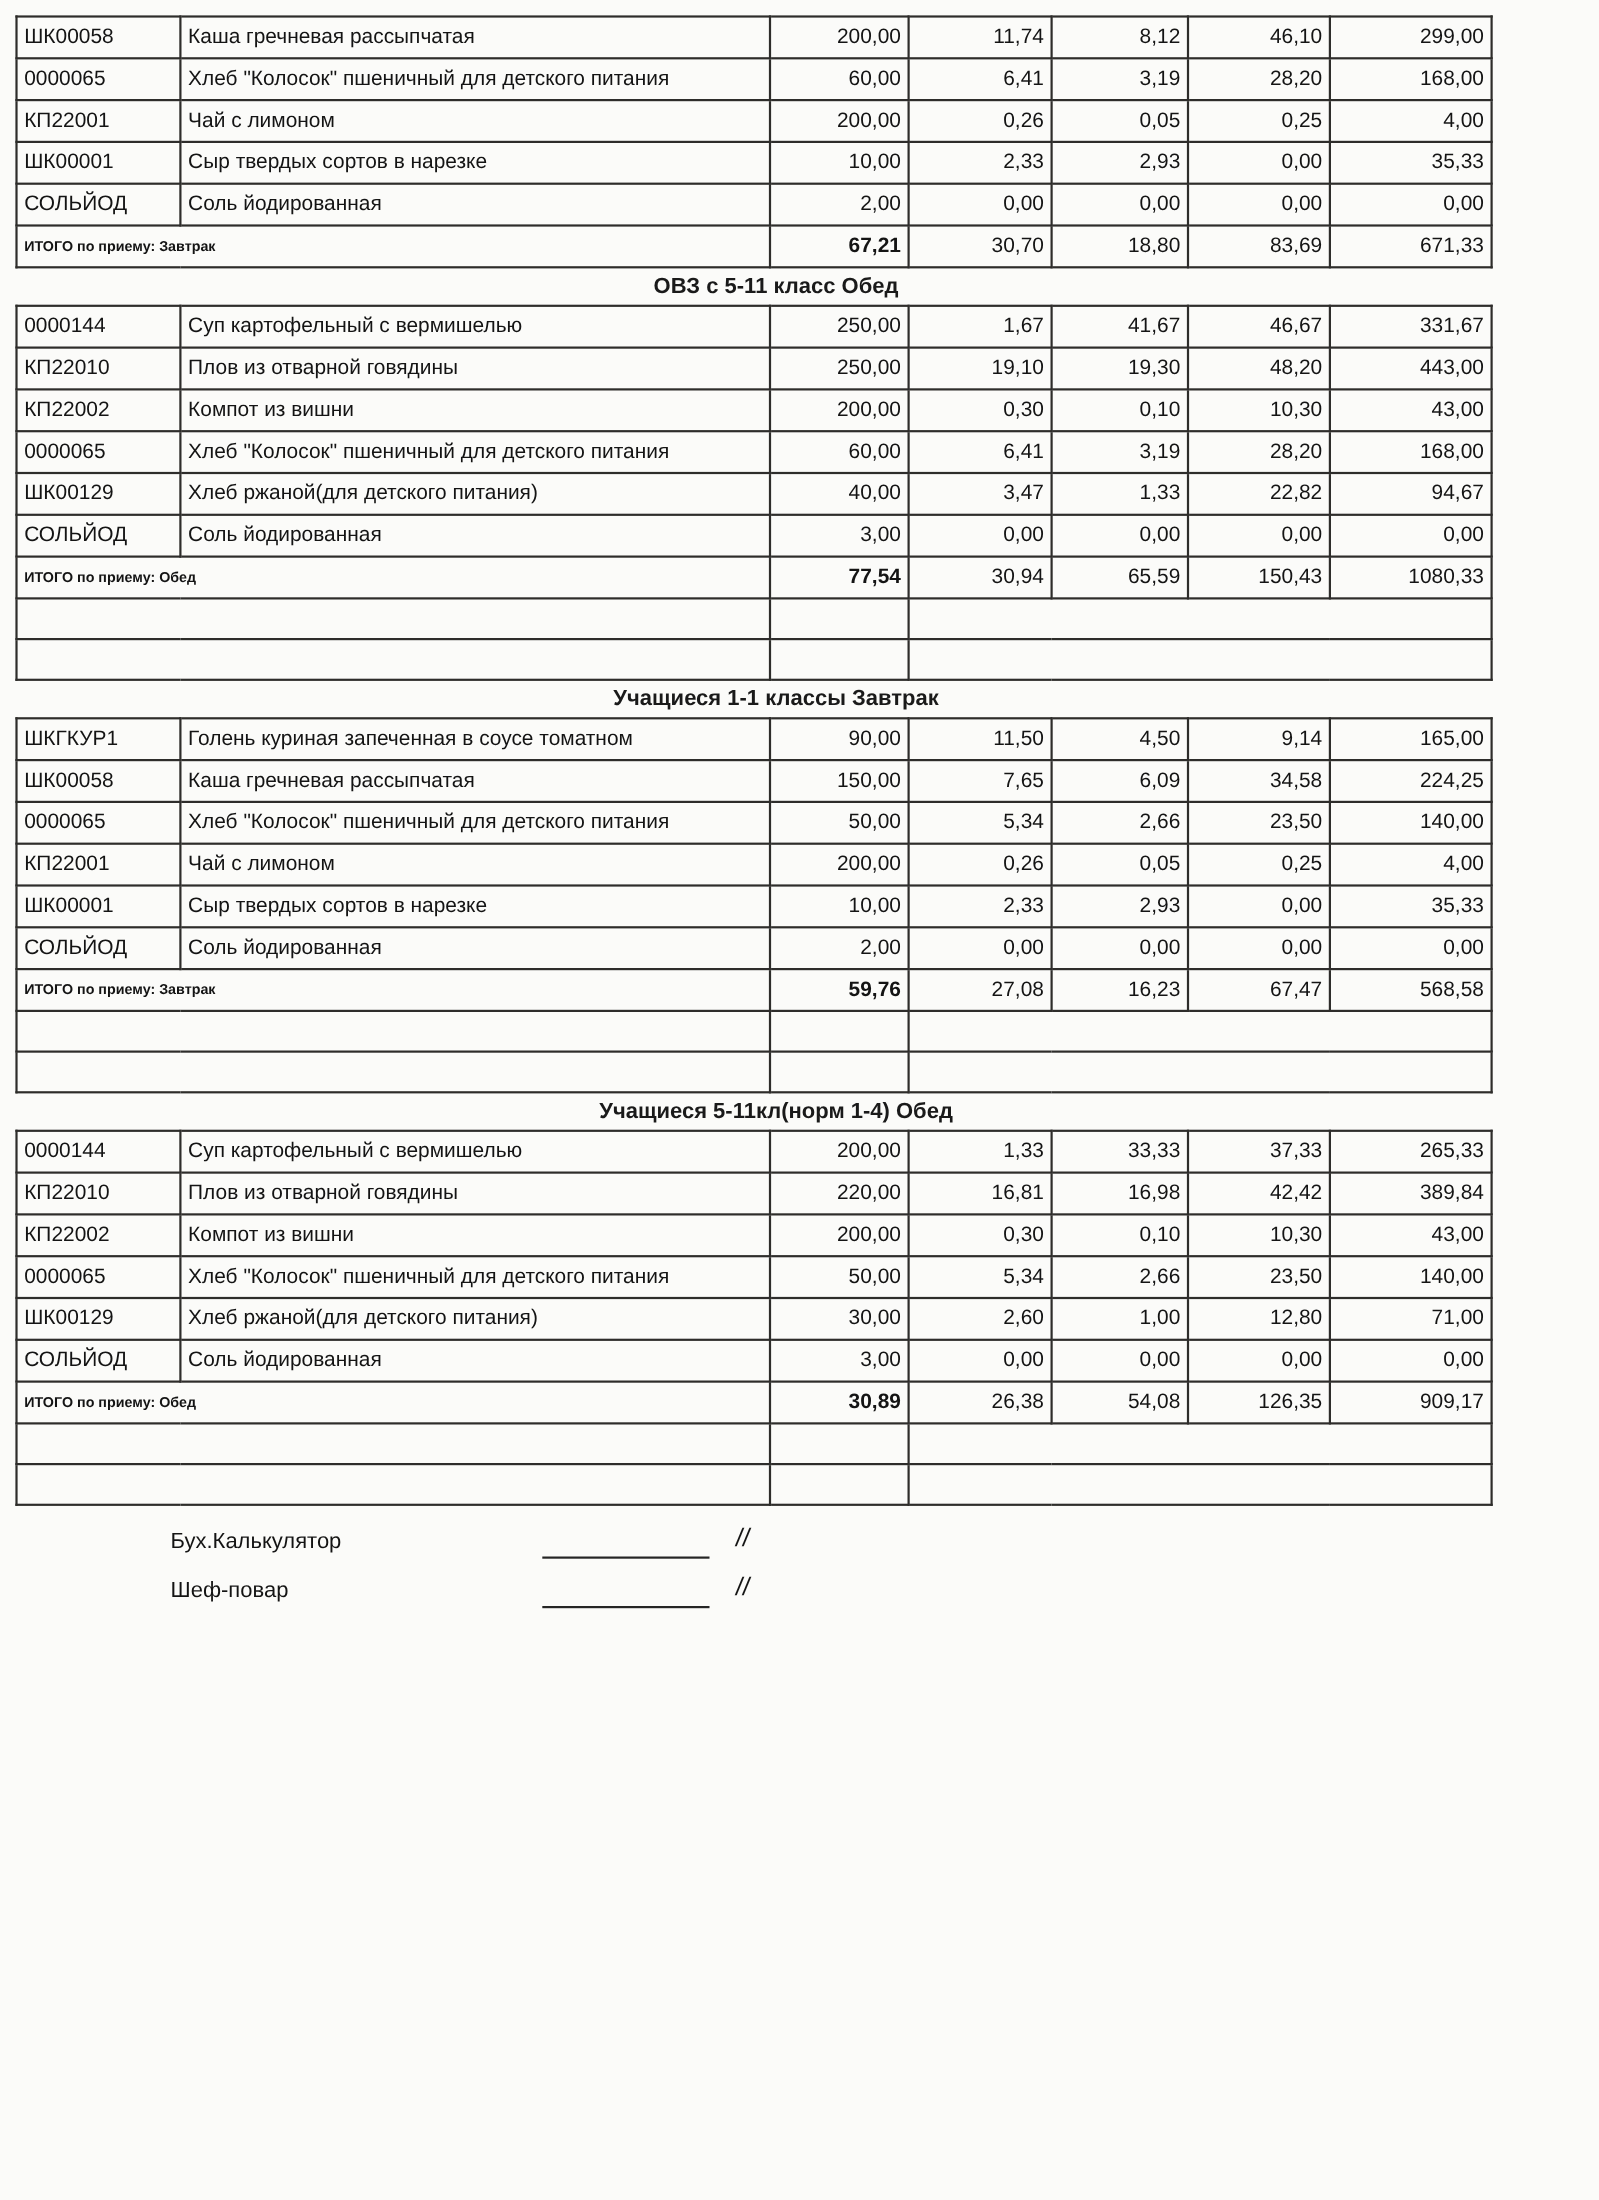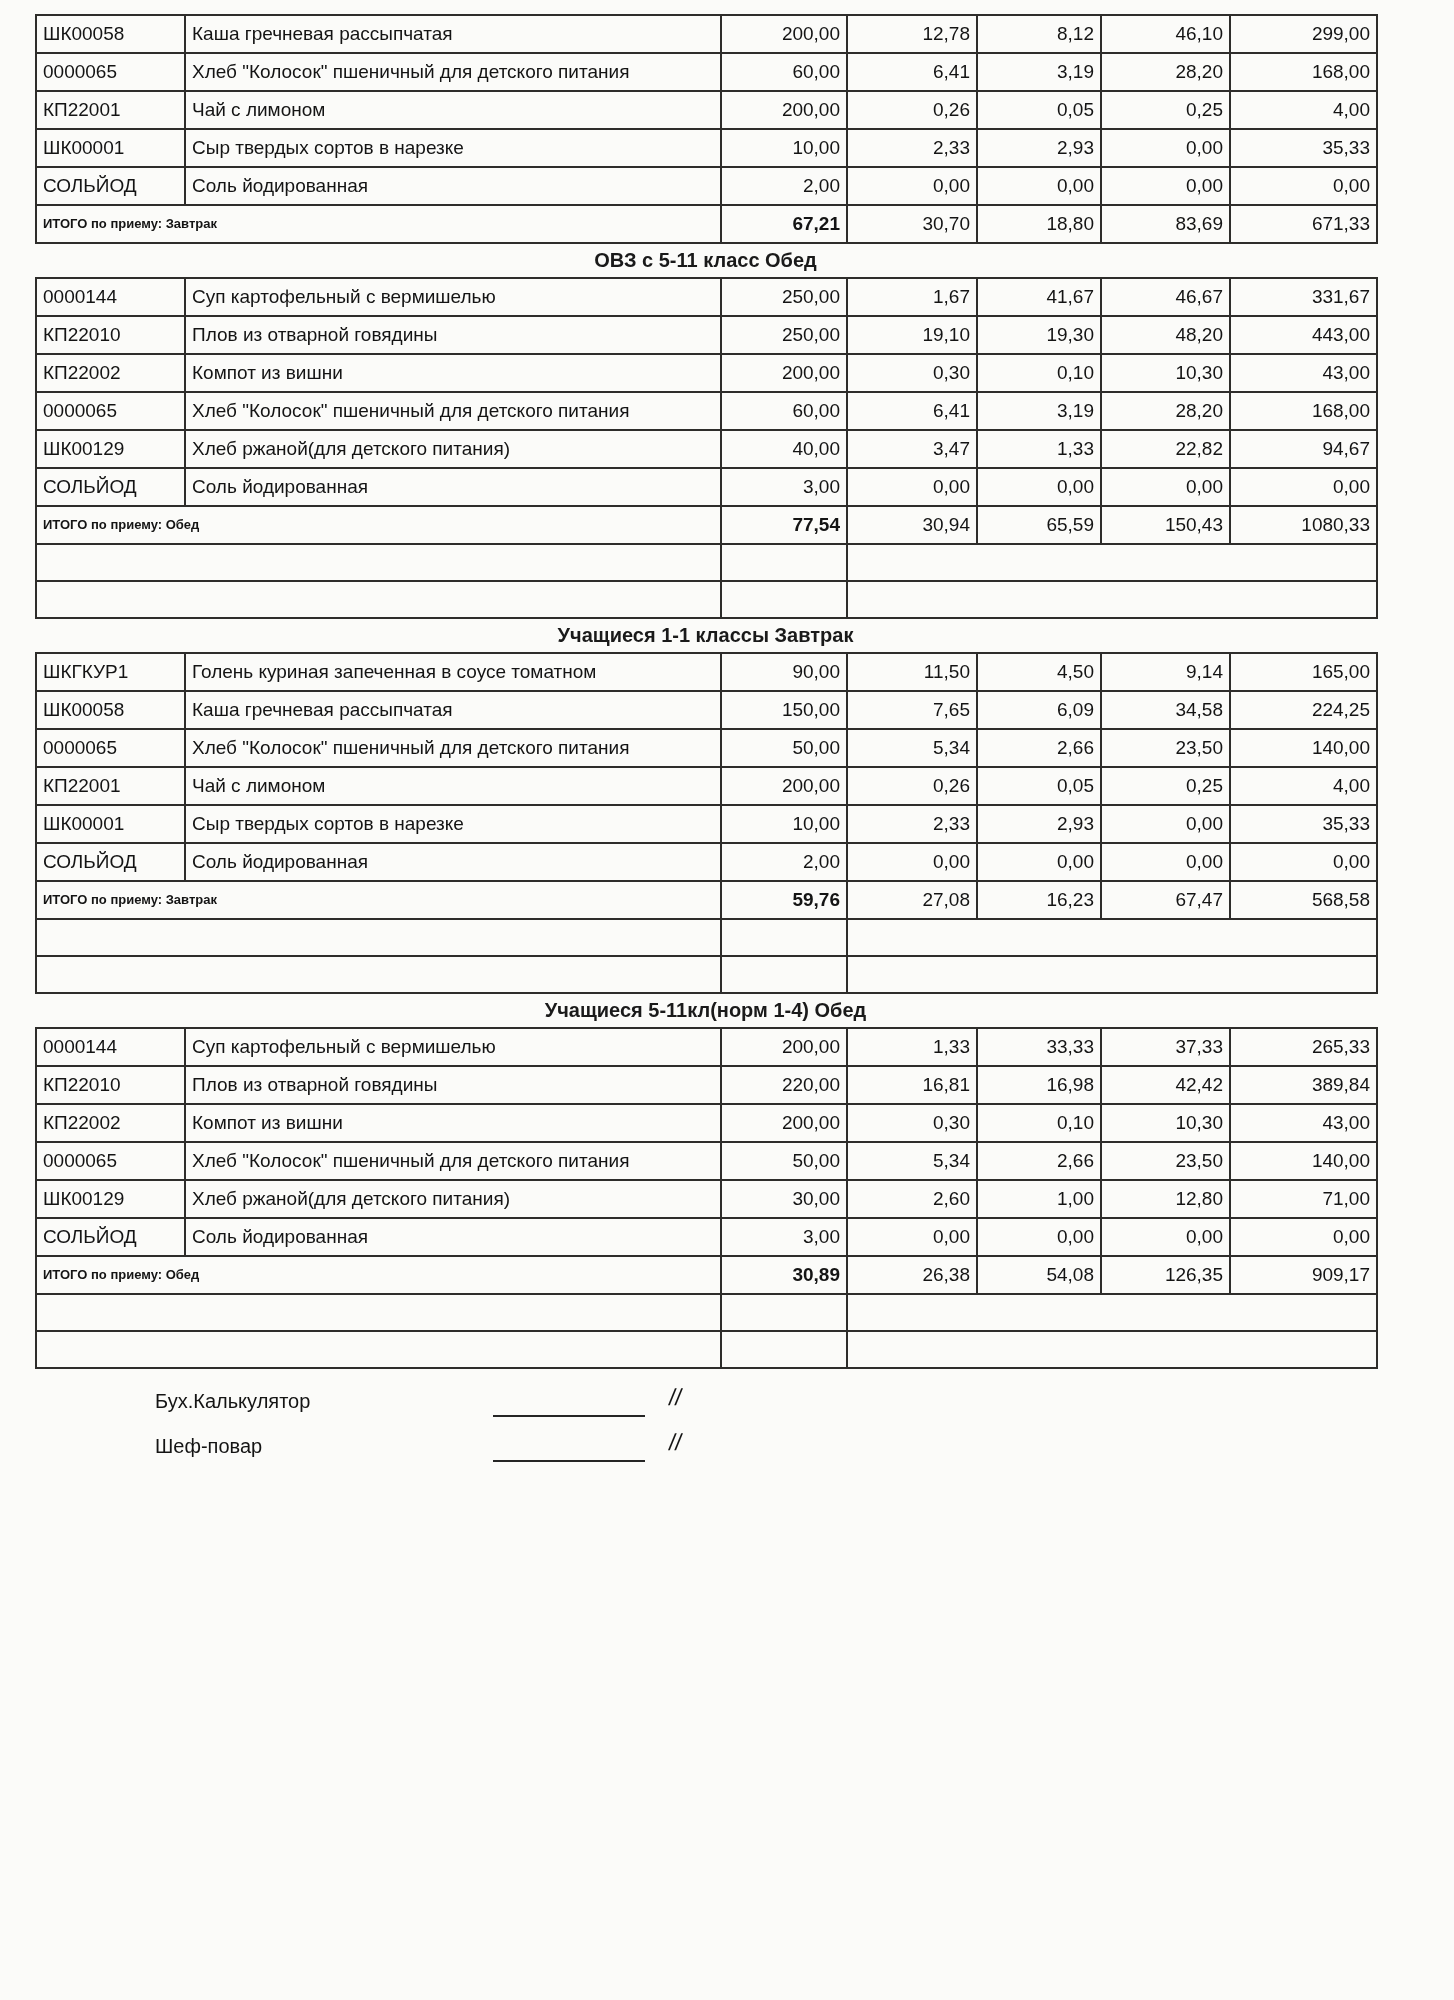--- a/index.html
+++ b/index.html
@@ -20,21 +20,21 @@
     height: 33px; line-height: 33px;
     text-align: center;
     font-weight: 700;
     font-size: 20px;
     color: #1a1a1a;
   }
 
   table.menu-table {
     border-collapse: collapse;
     table-layout: fixed;
-    margin-left: 35px;
+    margin-left: 14px;
     width: 1341px;
     background: transparent;
     padding-left: 44px;
   }
   table.menu-table td {
     border: 2px solid #2e2d2b;
     height: 38px;
     padding: 0 6px;
     font-size: 19px;
     line-height: 1.05;
@@ -85,21 +85,21 @@
         <col style="width: 130px;">
         <col style="width: 124px;">
         <col style="width: 129px;">
         <col style="width: 147px;">
       </colgroup>
       <tbody>
         <tr>
           <td class="code">ШК00058</td>
           <td class="name">Каша гречневая рассыпчатая</td>
           <td class="grams">200,00</td>
-          <td class="num">12,78</td>
+          <td class="num">11,74</td>
           <td class="num">8,12</td>
           <td class="num">46,10</td>
           <td class="num">299,00</td>
         </tr>
         <tr>
           <td class="code">0000065</td>
           <td class="name">Хлеб "Колосок" пшеничный для детского питания</td>
           <td class="grams">60,00</td>
           <td class="num">6,41</td>
           <td class="num">3,19</td>

